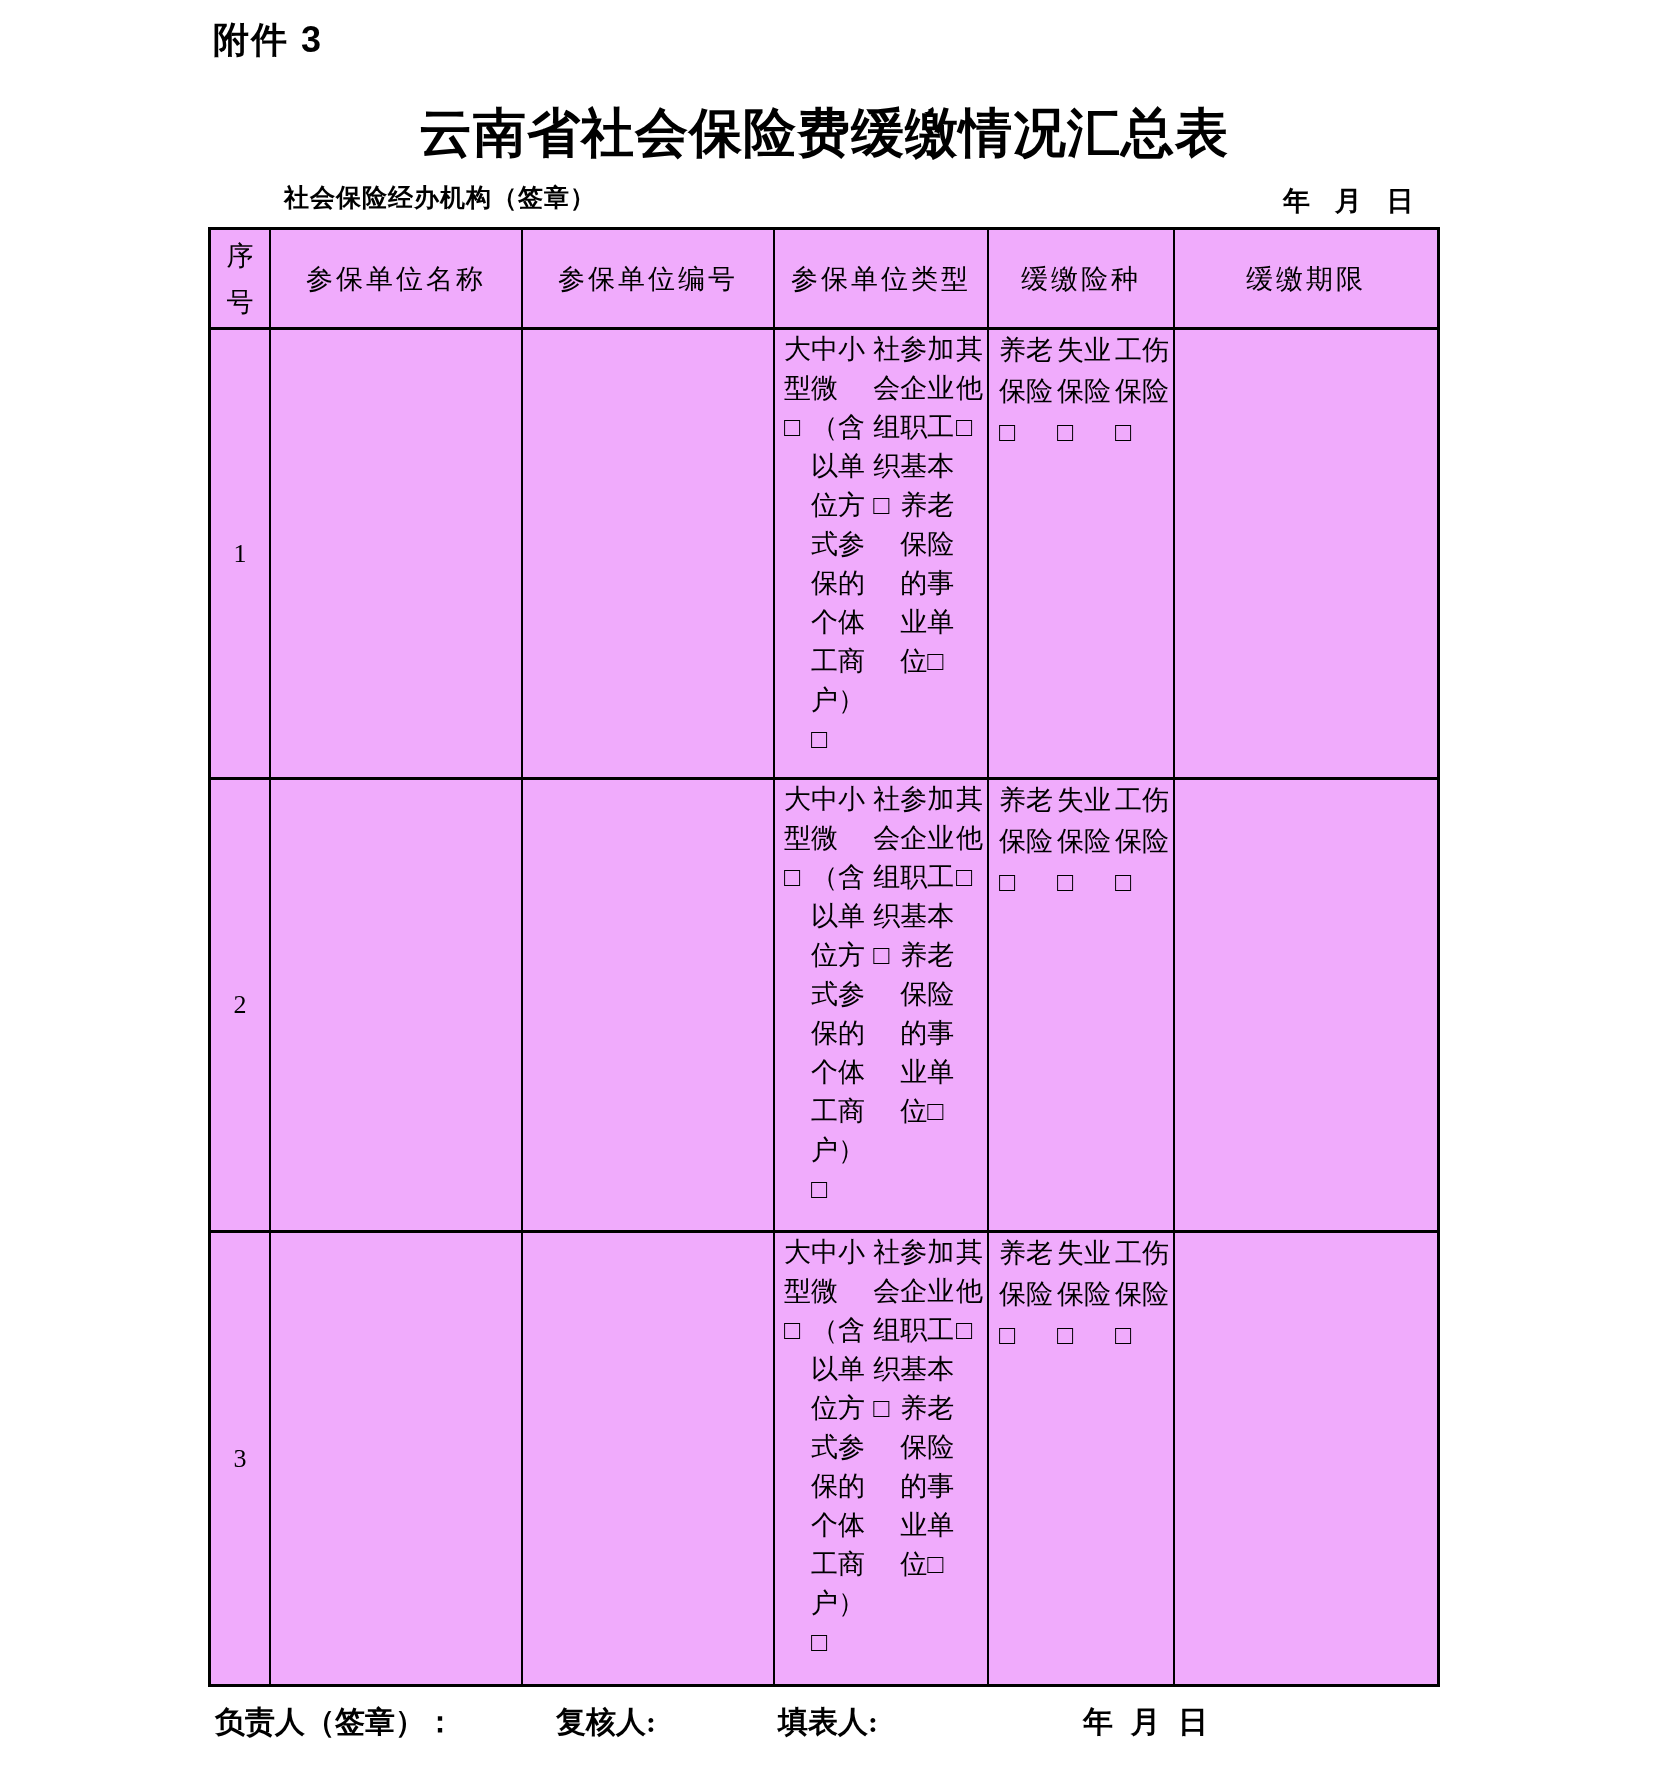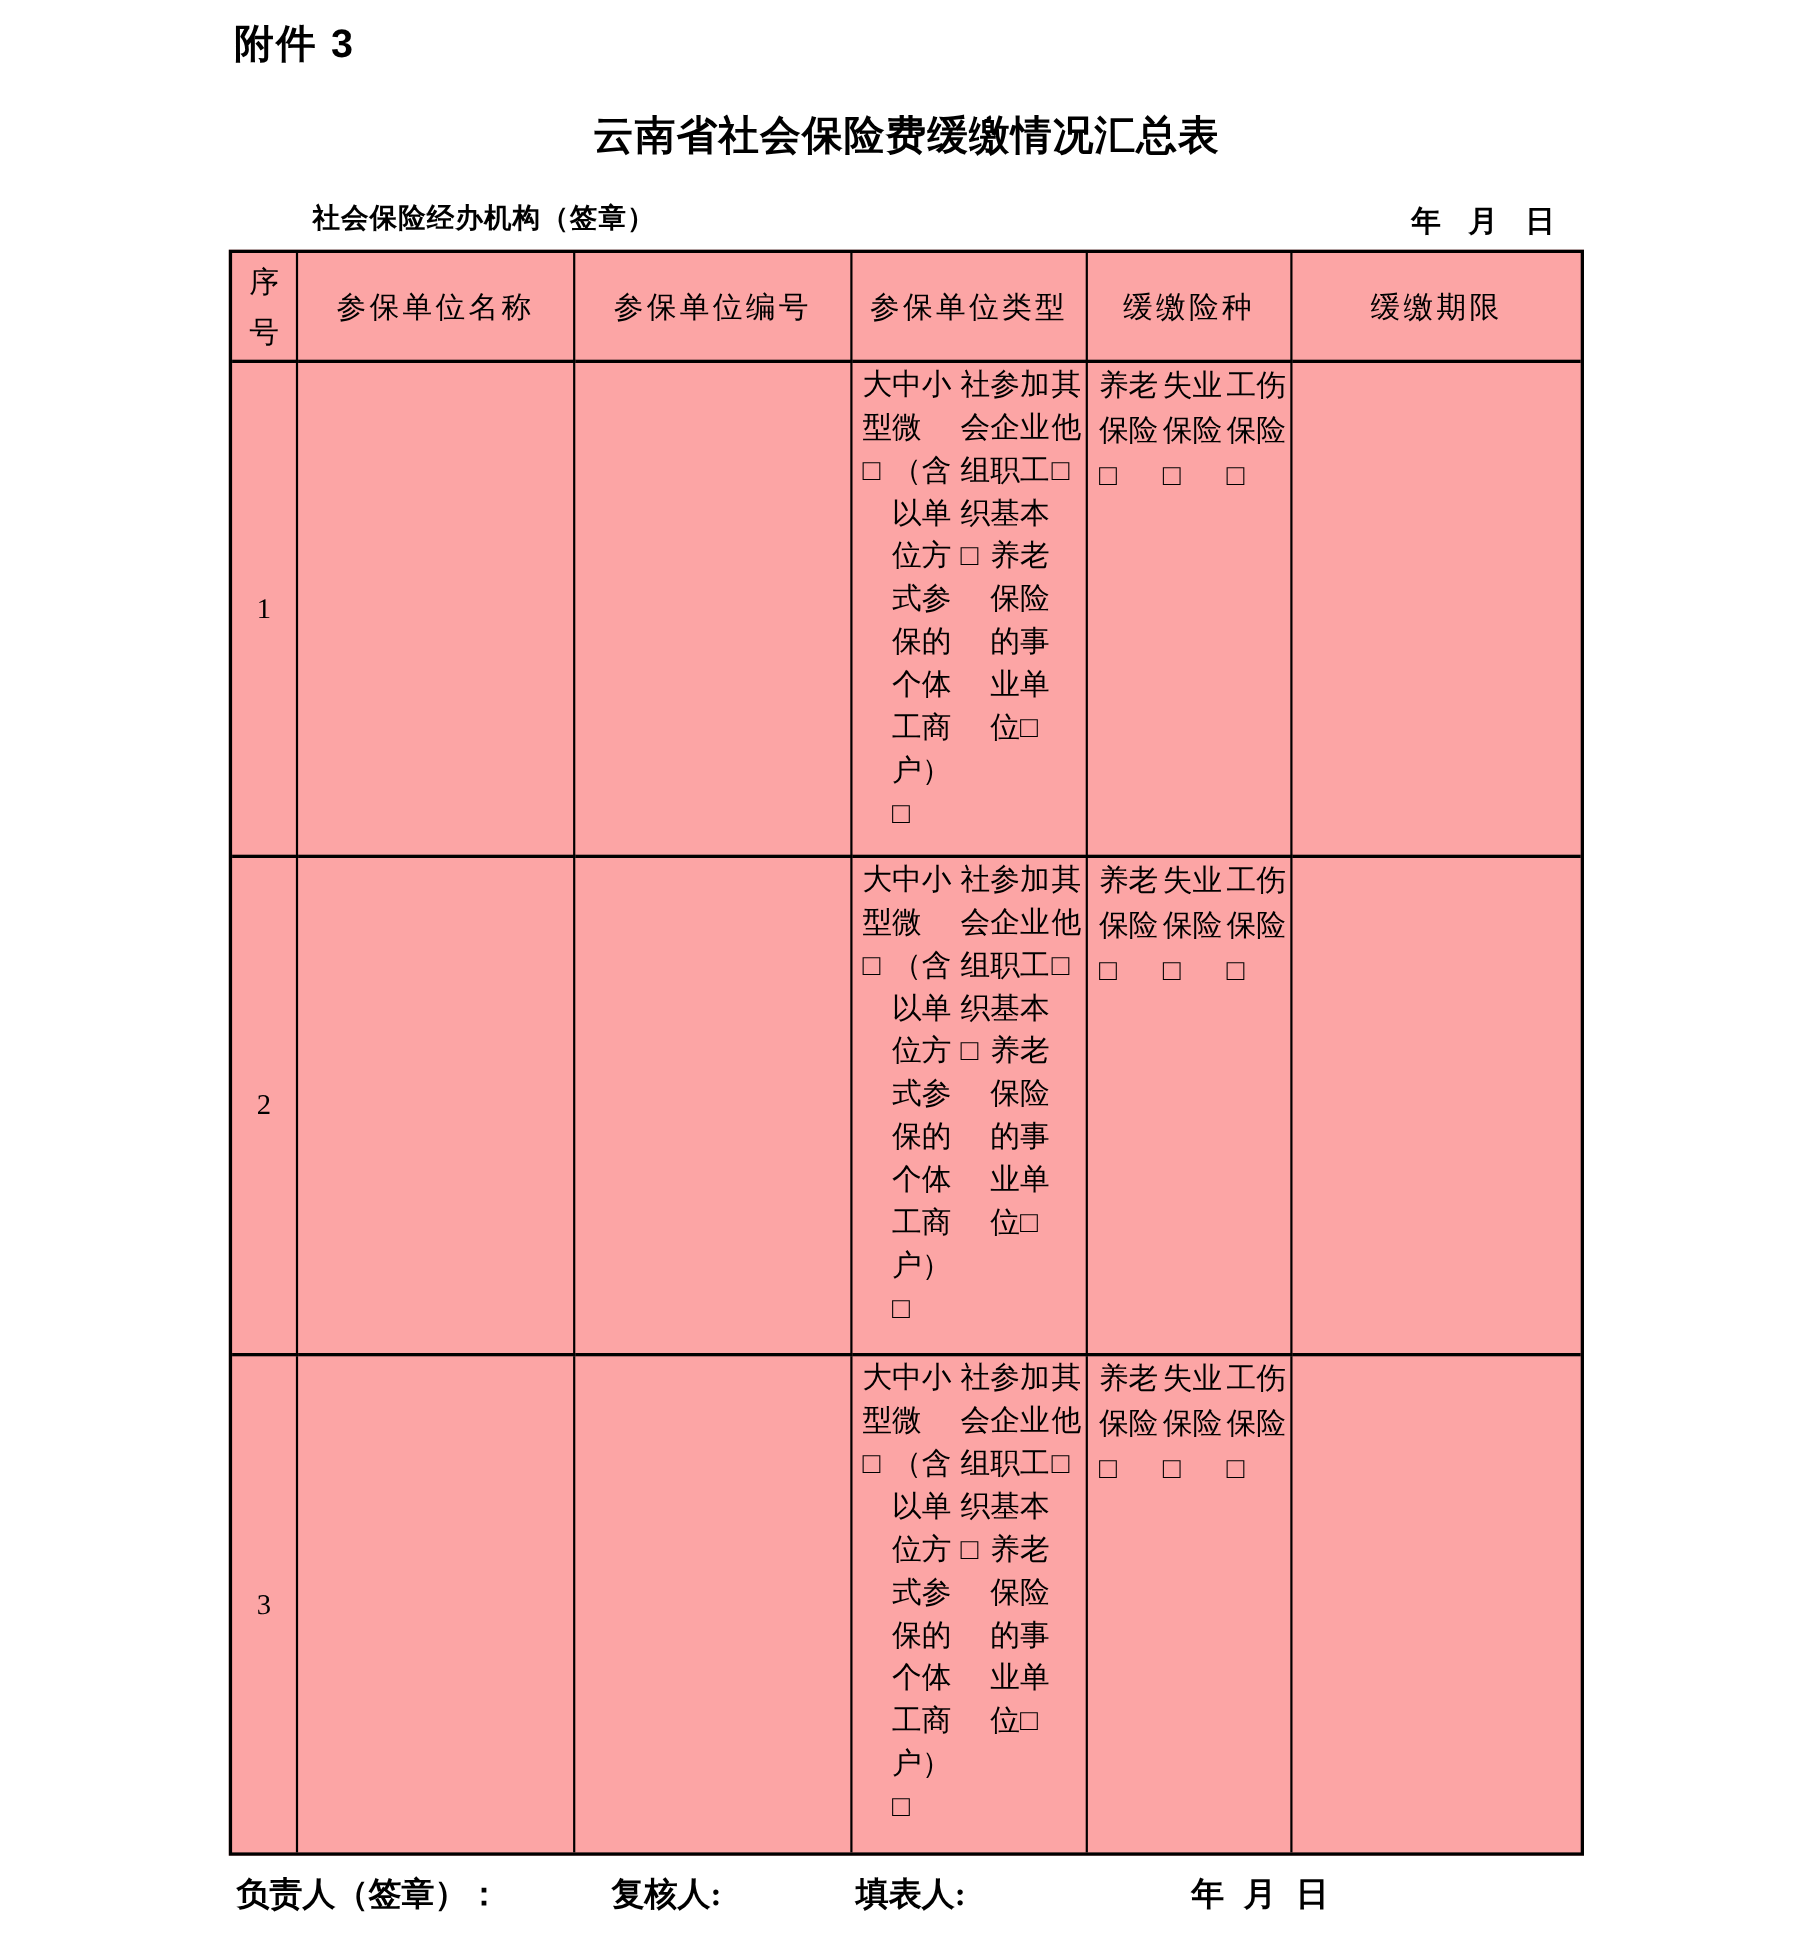--- a/index.html
+++ b/index.html
@@ -11,38 +11,38 @@
   }
   .attachment {
     position:absolute; left:213px; top:16px;
     font-family:"Liberation Sans", sans-serif;
     font-size:36px; font-weight:bold; letter-spacing:2px;
   }
   .doc-title {
     position:absolute; left:208px; top:98px; width:1232px;
     text-align:center;
     font-family:"Liberation Sans", sans-serif;
-    font-size:37px; font-weight:bold; letter-spacing:1px;
+    font-size:53px; font-weight:bold; letter-spacing:1px;
   }
   .agency-line {
     position:absolute; left:284px; top:181px;
     font-size:25px; font-weight:bold; letter-spacing:1px;
   }
   .head-date {
     position:absolute; left:1283px; top:183px;
     font-size:27px; font-weight:bold; letter-spacing:9px; white-space:nowrap;
   }
   .form-table {
     position:absolute; left:208px; top:227px;
     width:1232px; height:1460px; box-sizing:border-box;
     display:grid;
     grid-template-columns:60px 252px 252px 214px 186px 1fr;
     grid-template-rows:100px 450px 453px 1fr;
     border:3px solid #000;
-    background:#fca5a5;
+    background:#f0abfc;
   }
   .cell {
     box-sizing:border-box;
     border-right:2px solid #000;
     border-bottom:3px solid #000;
     overflow:hidden;
   }
   .form-table > .cell:nth-child(6n) { border-right:none; }
   .form-table > .cell:nth-child(n+19) { border-bottom:none; }
   .hcell {

